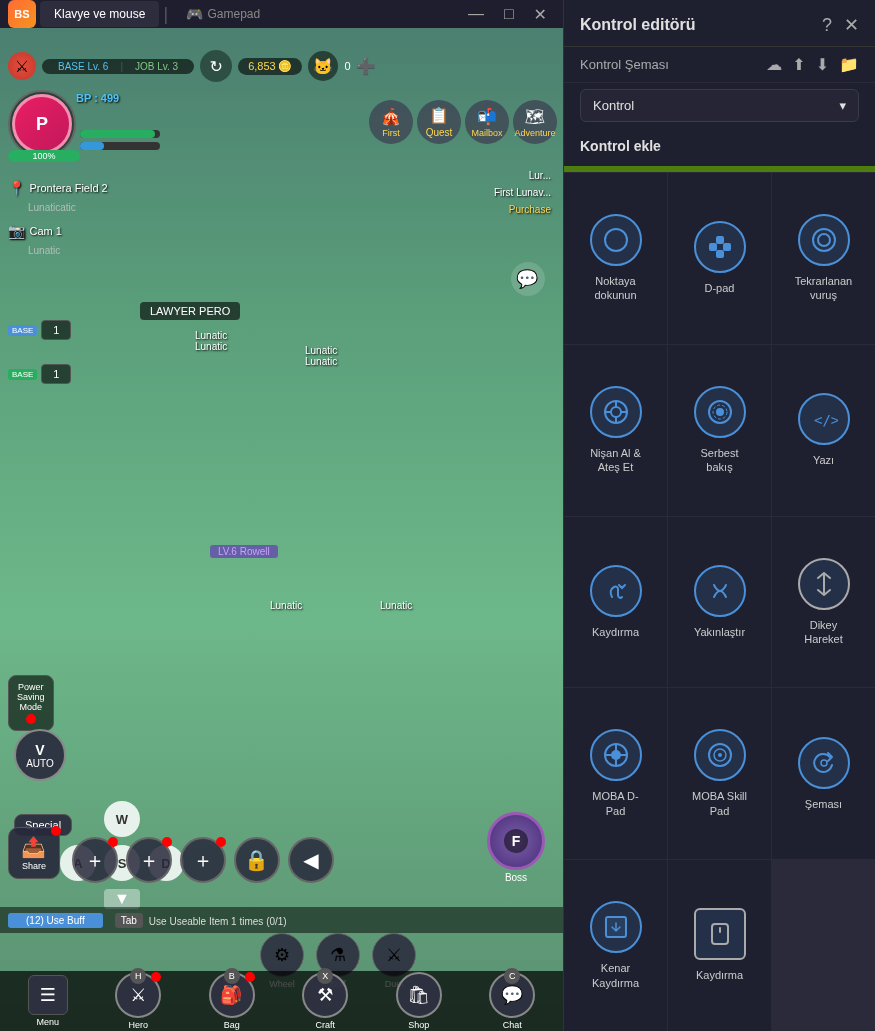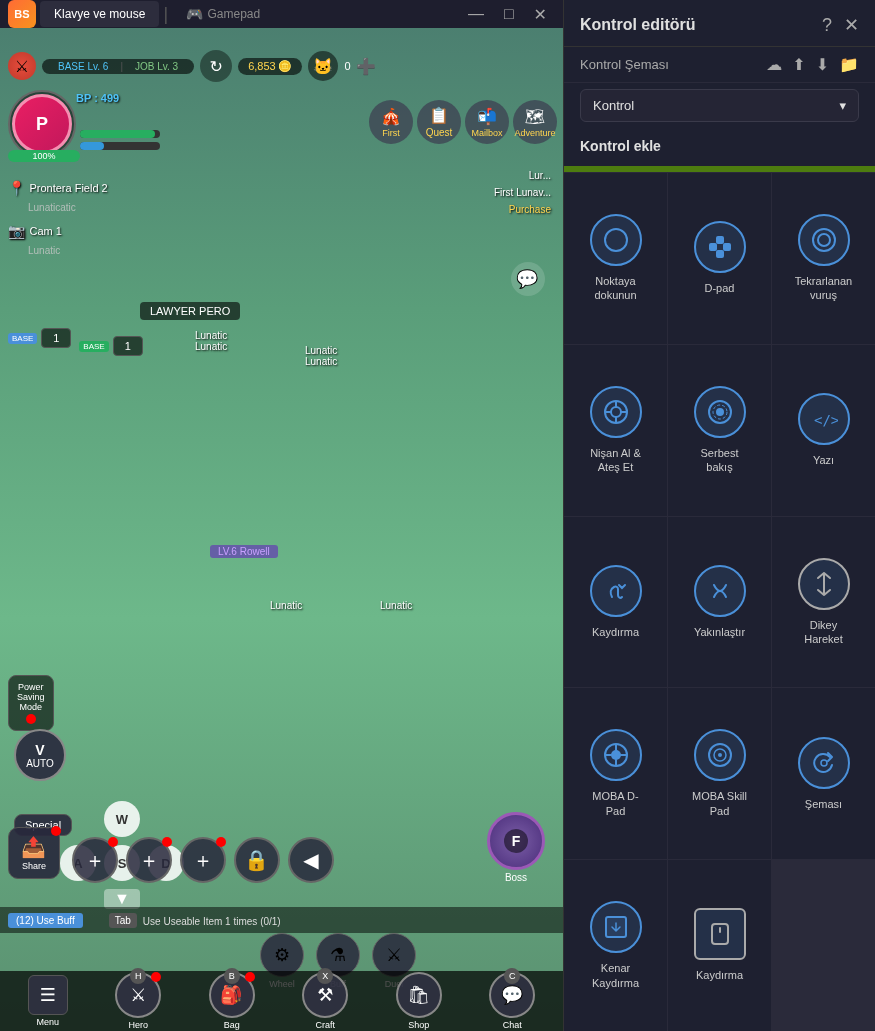--- a/index.html
+++ b/index.html
@@ -109,21 +109,21 @@
       cursor: pointer;
     }
     .skill-bar {
       display: flex; align-items: center;
       padding: 4px 8px;
       background: rgba(0,0,0,0.5);
     }
     .skill-label {
       background: #4a90d9;
       color: white; font-size: 10px;
-      padding: 2px 8px; border-radius: 3px; margin-right: 20px;
+      padding: 2px 18px; border-radius: 3px; margin-right: 6px;
     }
     .tab-label {
       background: #555; color: white; font-size: 10px;
       padding: 2px 6px; border-radius: 3px; margin-left: 6px;
     }
     .red-dot {
       position: absolute;
       top: -2px; right: -2px;
       width: 10px; height: 10px;
       background: red; border-radius: 50%;
@@ -455,21 +455,21 @@
       <span style="font-size:9px;color:#ffd54f;">Adventure</span>
     </div>
   </div>
 
   <div style="position:absolute;top:170px;right:12px;display:flex;flex-direction:column;gap:6px;">
     <div style="color:white;font-size:10px;text-align:right;text-shadow:1px 1px 2px #000;">Lur...</div>
     <div style="color:white;font-size:10px;text-align:right;text-shadow:1px 1px 2px #000;">First Lunav...</div>
     <div style="color:#ffd54f;font-size:10px;text-align:right;text-shadow:1px 1px 2px #000;">Purchase</div>
   </div>
 
-  <div style="position:absolute;left:8px;top:320px;display:flex;flex-direction:row;gap:8px;">
+  <div style="position:absolute;left:8px;top:320px;display:flex;flex-direction:column;gap:8px;">
     <div style="display:flex;align-items:center;gap:4px;">
       <div style="background:#4a90d9;color:white;font-size:8px;padding:1px 4px;border-radius:3px;">BASE</div>
       <div style="width:30px;height:20px;background:rgba(0,0,0,0.6);border-radius:4px;border:1px solid #555;display:flex;align-items:center;justify-content:center;color:white;font-size:11px;">1</div>
     </div>
     <div style="display:flex;align-items:center;gap:4px;margin-top:16px;">
       <div style="background:#27ae60;color:white;font-size:8px;padding:1px 4px;border-radius:3px;">BASE</div>
       <div style="width:30px;height:20px;background:rgba(0,0,0,0.6);border-radius:4px;border:1px solid #555;display:flex;align-items:center;justify-content:center;color:white;font-size:11px;">1</div>
     </div>
   </div>
 

